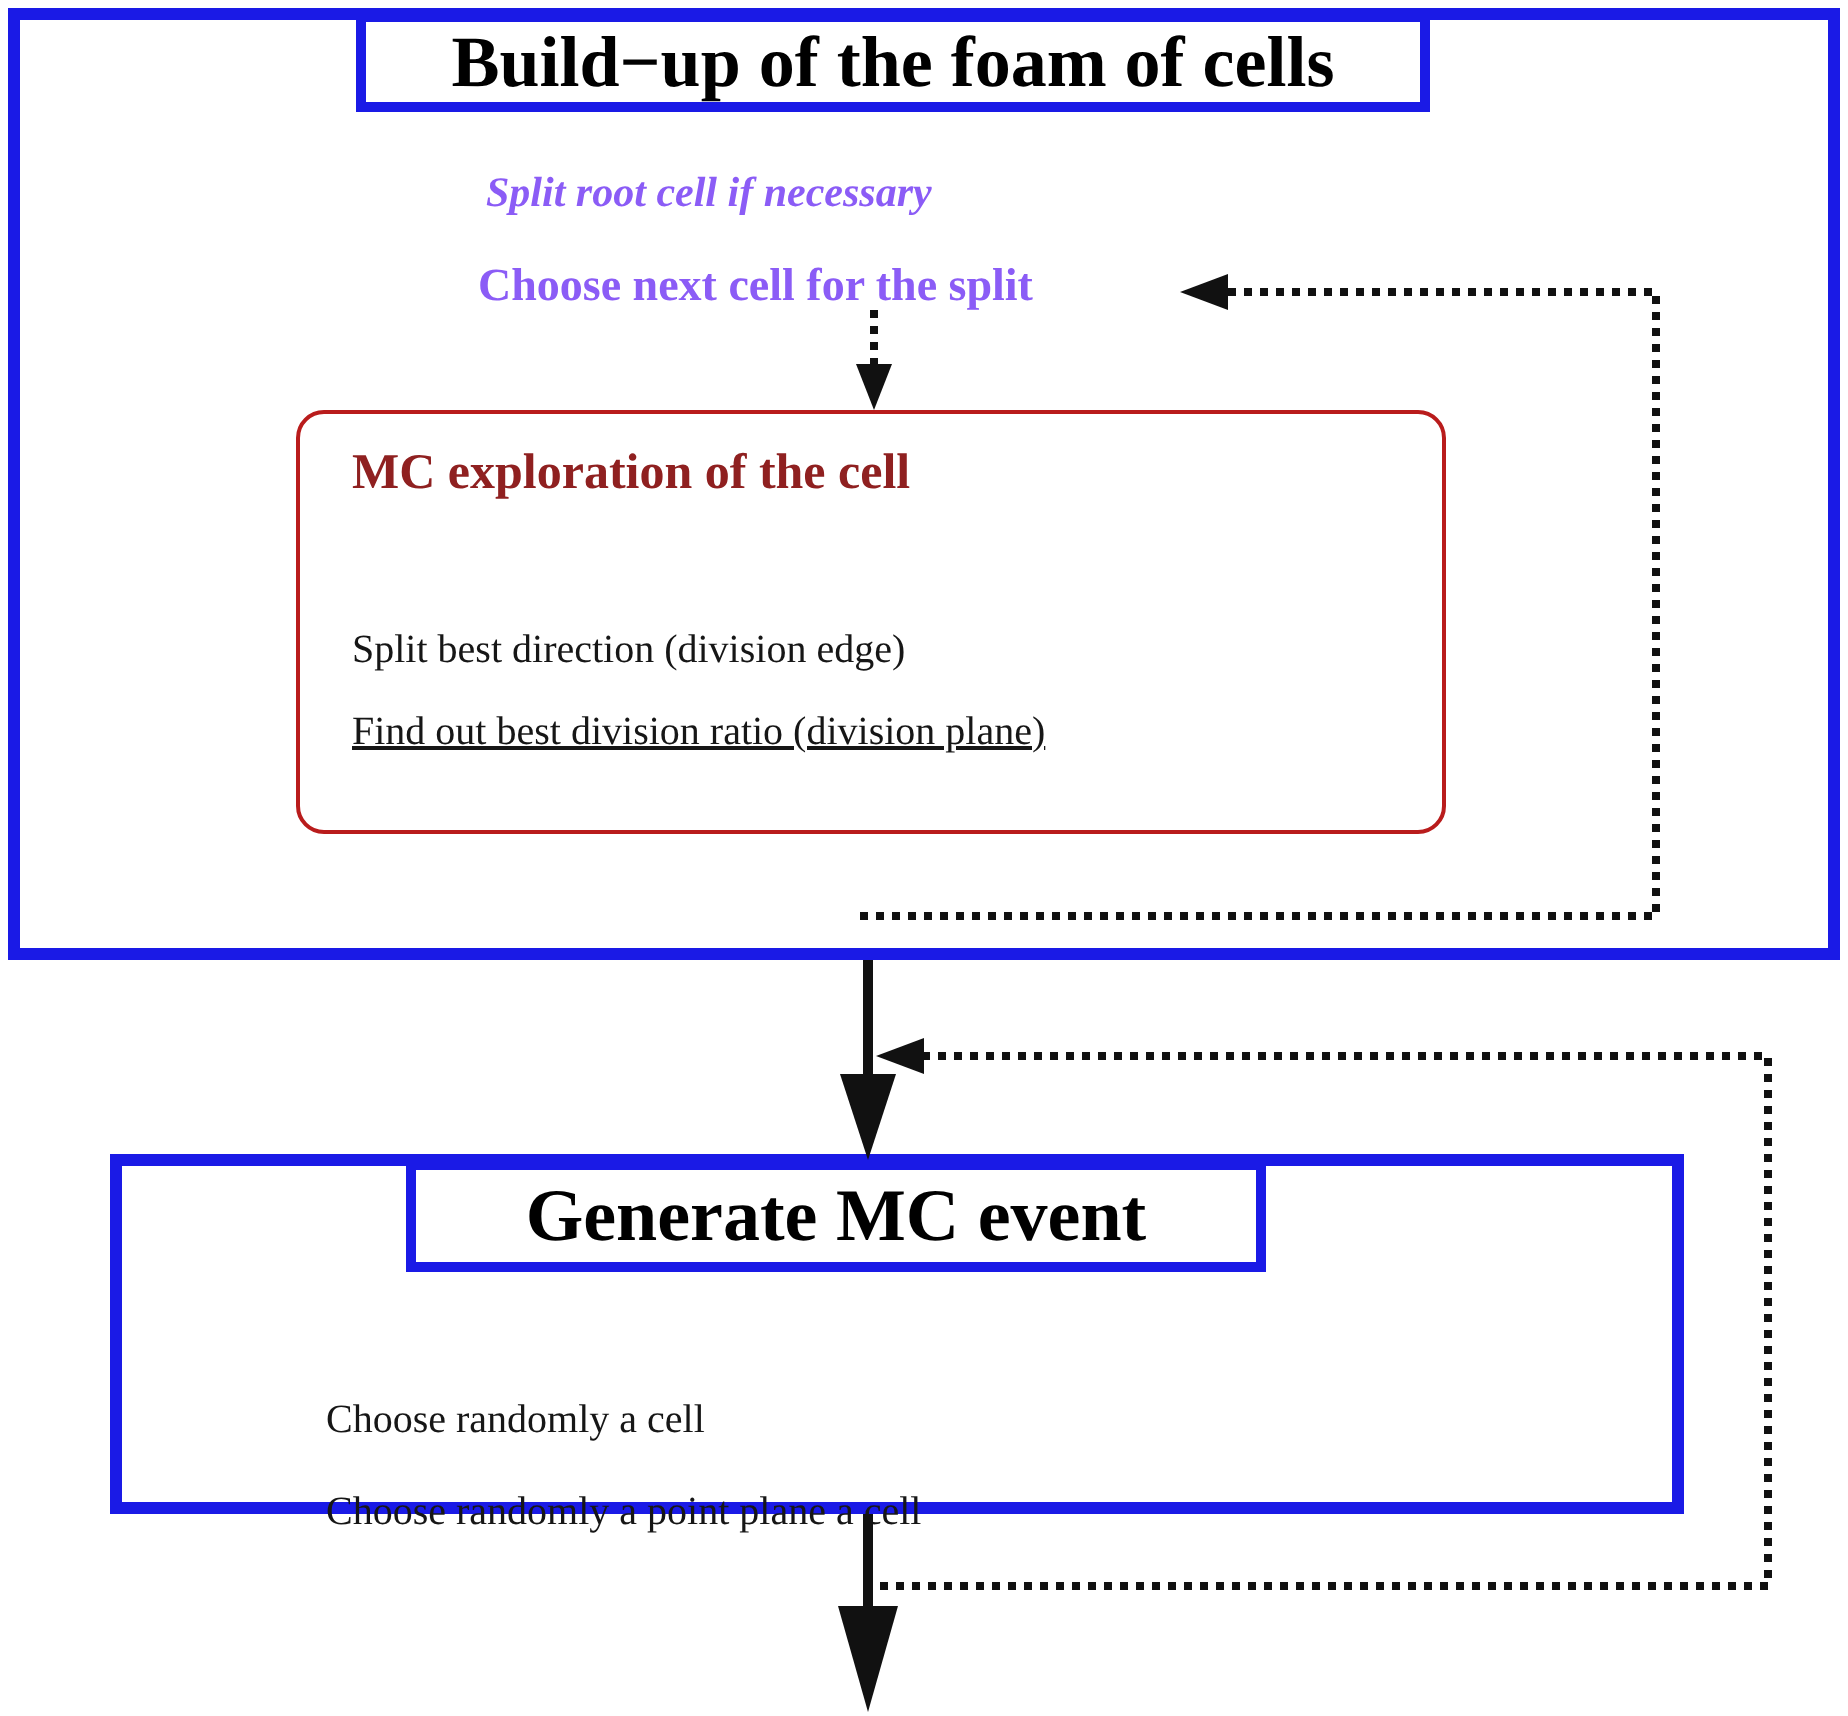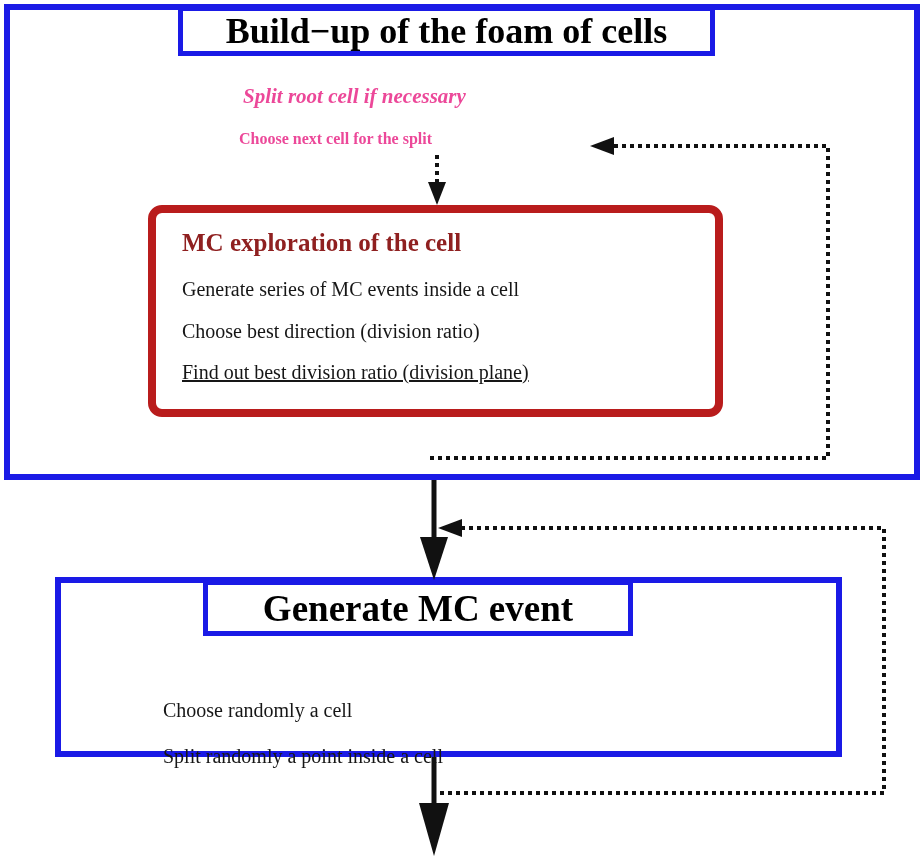--- a/index.html
+++ b/index.html
@@ -67,46 +67,46 @@
     top: 580px;
     width: 430px;
     height: 56px;
   }
   #plaque-generate span { font-size: 37px; }
 
   
   .step-line {
     position: absolute;
     white-space: nowrap;
-    color: #ec4899;
+    color: #8b5cf6;
     font-weight: bold;
     line-height: 1;
   }
   #line-split {
     left: 243px;
     top: 86px;
     font-size: 21px;
     font-style: italic;
   }
   #line-choose {
     left: 239px;
     top: 131px;
-    font-size: 16px;
+    font-size: 23px;
     font-style: normal;
   }
 
   
   #mc-box {
     position: absolute;
     box-sizing: border-box;
     left: 148px;
     top: 205px;
     width: 575px;
     height: 212px;
-    border: 8px solid #b91c1c;
+    border: 2px solid #b91c1c;
     border-radius: 14px;
     background: #ffffff;
   }
   #mc-title {
     position: absolute;
     left: 26px;
     top: 17px;
     font-size: 25px;
     font-weight: bold;
     color: #8f2020;
@@ -160,33 +160,32 @@
   <div class="title-plaque" id="plaque-buildup">
     <span>Build−up of the foam of cells</span>
   </div>
 
   <div class="step-line" id="line-split">Split root cell if necessary</div>
 
   <div class="step-line" id="line-choose">Choose next cell for the split</div>
 
   <div id="mc-box">
     <div id="mc-title">MC exploration of the cell</div>
-    <div class="mc-item" id="mc-item-0">Generate series of MC events inside a cell</div>
-    <div class="mc-item" id="mc-item-1">Choose best direction (division ratio)</div>
+    <div class="mc-item" id="mc-item-1">Split best direction (division edge)</div>
     <div class="mc-item" id="mc-item-2">Find out best division ratio (division plane)</div>
   </div>
 
   <div class="blue-panel" id="panel-generate"></div>
 
   <div class="title-plaque" id="plaque-generate">
     <span>Generate MC event</span>
   </div>
 
   <div class="gen-item" id="gen-item-0">Choose randomly a cell</div>
-  <div class="gen-item" id="gen-item-1">Split randomly a point inside a cell</div>
+  <div class="gen-item" id="gen-item-1">Choose randomly a point plane a cell</div>
 
   <svg id="arrows" viewBox="0 0 924 858">
 
     <g>
       <line x1="437" y1="155" x2="437" y2="188" stroke="#111111" stroke-width="4" stroke-dasharray="4 4"></line>
       <polygon points="437,205 428,182 446,182" fill="#111111"></polygon>
     </g>
 
     <g>
       <polyline points="430,458 828,458 828,146 613,146" fill="none" stroke="#111111" stroke-width="4" stroke-dasharray="4 4"></polyline>

